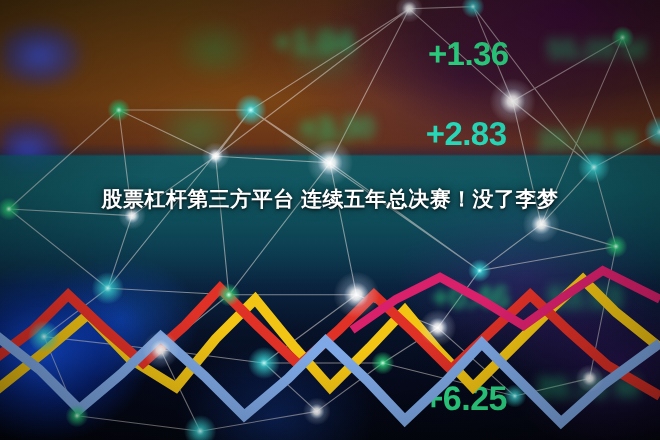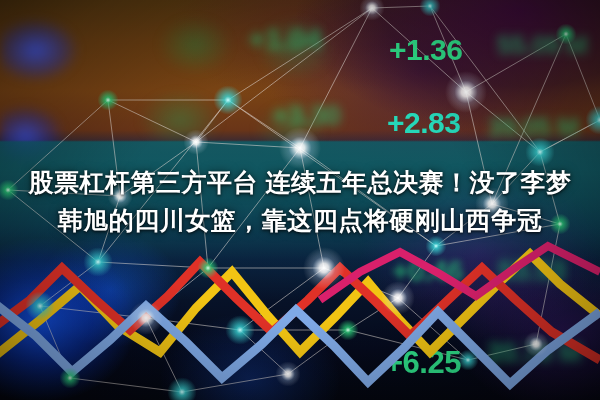--- a/index.html
+++ b/index.html
@@ -82,21 +82,21 @@
   #title-block {
     position: absolute;
     left: 0;
     right: 0;
     top: 163px;
     text-align: center;
     z-index: 40;
   }
   .title-line {
     color: #ffffff;
-    font-size: 25px;
+    font-size: 19px;
     font-weight: 700;
     line-height: 38px;
     letter-spacing: 0.5px;
     text-shadow:
       0 1px 3px rgba(0,0,0,.85),
       0 0 10px rgba(0,0,0,.6);
   }
 
   
   #vignette {
@@ -207,17 +207,16 @@
         <circle cx="468" cy="360" r="10.5" fill="url(#nodeGlowCyan)"></circle>
         <circle cx="536" cy="344" r="12.600000000000001" fill="url(#nodeGlowWhite)"></circle>
         <circle cx="70" cy="378" r="10.5" fill="url(#nodeGlowGreen)"></circle>
         <circle cx="182" cy="392" r="14.700000000000001" fill="url(#nodeGlowCyan)"></circle>
         <circle cx="288" cy="374" r="12.600000000000001" fill="url(#nodeGlowWhite)"></circle>
       </g>
   </svg>
 
   <div id="title-block">
     <div class="title-line">股票杠杆第三方平台 连续五年总决赛！没了李梦</div>
-    <div class="title-line">韩旭的四川女篮，靠这四点将硬刚山西争冠</div>
   </div>
 
   <div class="layer" id="vignette"></div>
 </div>
 
 </body></html>

